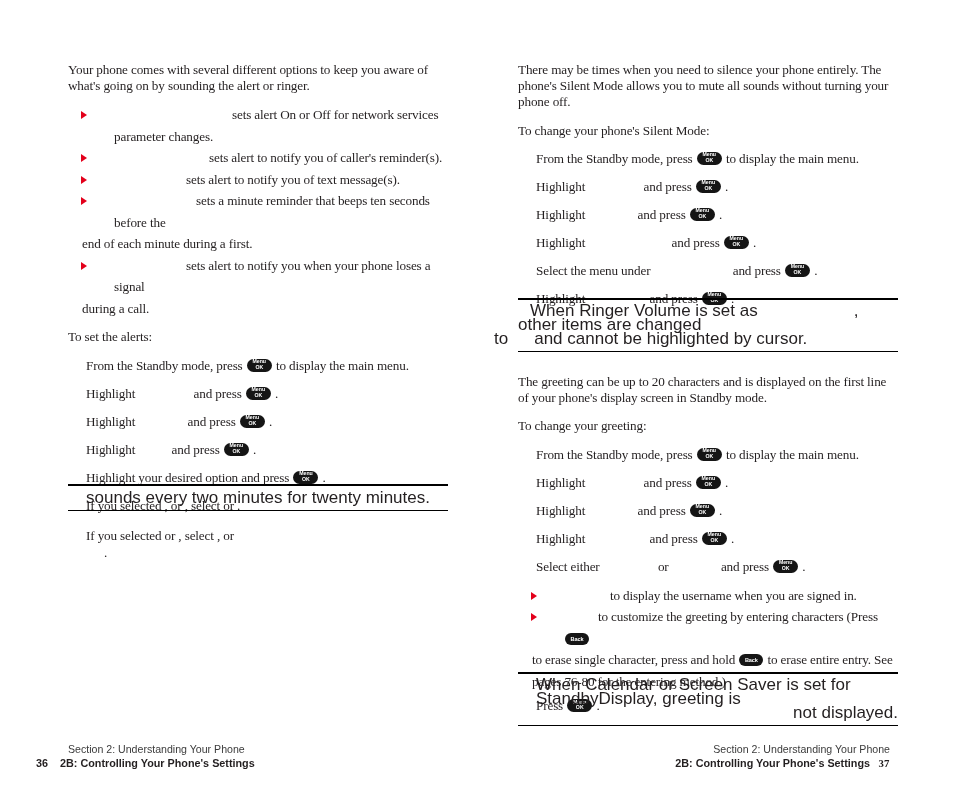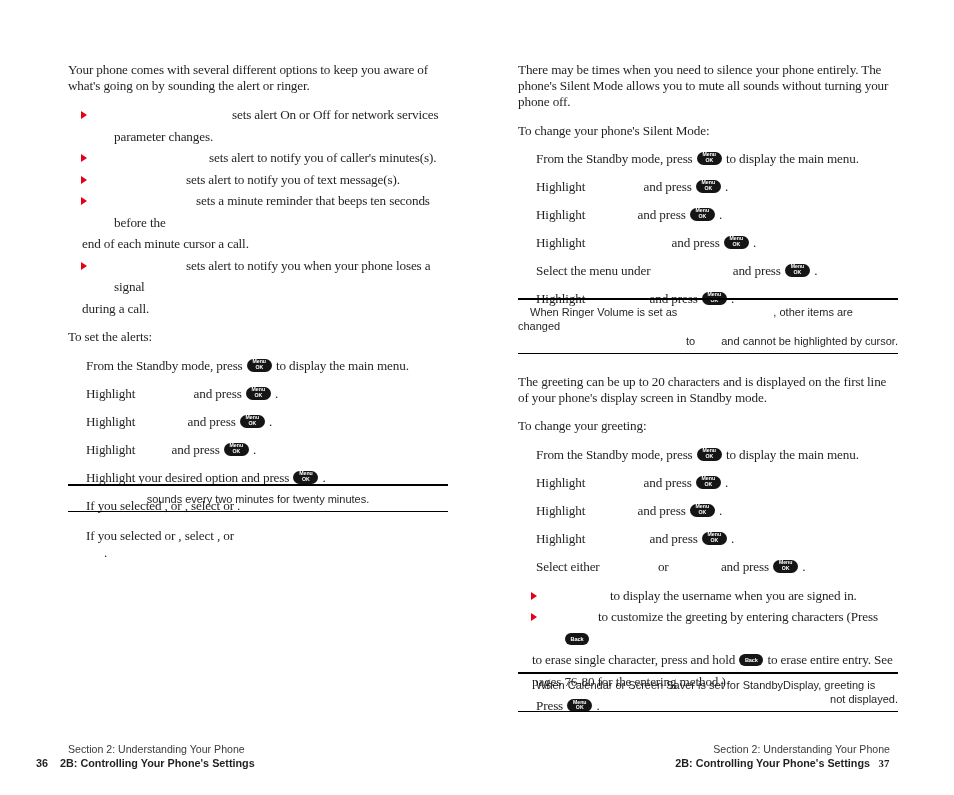--- a/index.html
+++ b/index.html
@@ -117,21 +117,21 @@
     font-size: 5.6px;
   }
 
   
   .note {
     border-top: 2.4px solid #000;
     border-bottom: 1.4px solid #000;
     padding: 4px 0 5px 0;
     margin-top: 4px;
     font-family: "Liberation Sans", sans-serif;
-    font-size: 11px;
+    font-size: 17px;
     line-height: 14px;
     color: #231f20;
   }
   .note.left-note {
     text-align: center;
     padding: 5px 0 5px 0;
   }
   .note .note-body { display: block; }
 
   
@@ -173,30 +173,30 @@
 
     <p class="body lead">Your phone comes with several different options to keep you aware of what's going on by sounding the alert or ringer.</p>
 
     <ul class="bullets">
       <li>
         <span class="tri"></span>
         <span class="term" style="width:118px"></span><span>sets alert On or Off for network services parameter changes.</span>
       </li>
       <li>
         <span class="tri"></span>
-        <span class="term" style="width:95px"></span><span>sets alert to notify you of caller's minutes(s).</span>
+        <span class="term" style="width:95px"></span><span>sets alert to notify you of caller's reminder(s).</span>
       </li>
       <li>
         <span class="tri"></span>
         <span class="term" style="width:72px"></span><span>sets alert to notify you of text message(s).</span>
       </li>
       <li class="hang">
         <span class="tri"></span>
         <span class="term" style="width:82px"></span><span>sets a minute reminder that beeps ten seconds before the</span>
-        <span class="cont">end of each minute cursor a call.</span>
+        <span class="cont">end of each minute during a first.</span>
       </li>
       <li class="hang">
         <span class="tri"></span>
         <span class="term" style="width:72px"></span><span>sets alert to notify you when your phone loses a signal</span>
         <span class="cont">during a call.</span>
       </li>
     </ul>
 
     <p class="body" style="margin-top:10px;margin-bottom:12px;">To set the alerts:</p>
 
@@ -344,21 +344,21 @@
         </span>
         <span>.</span>
       </div>
     </div>
   </div>
 
   <div class="note note-abs" style="left:41px; right:56px; top:294px;">
     <div>
       <span class="gap-sm"></span><span class="gap-sm"></span><span>When Ringer Volume is set as</span><span class="term" style="width:96px"></span><span>, other items are changed</span>
     </div>
-    <div style="margin-left:-24px;text-align:right;">
+    <div style="margin-left:-24px;">
       <span>to</span><span class="term" style="width:26px"></span><span>and cannot be highlighted by cursor.</span>
     </div>
   </div>
 
   <div class="content" style="top:374px;">
 
     <p class="body lead">The greeting can be up to 20 characters and is displayed on the first line of your phone's display screen in Standby mode.</p>
 
     <p class="body" style="margin-top:12px;margin-bottom:12px;">To change your greeting:</p>
 

